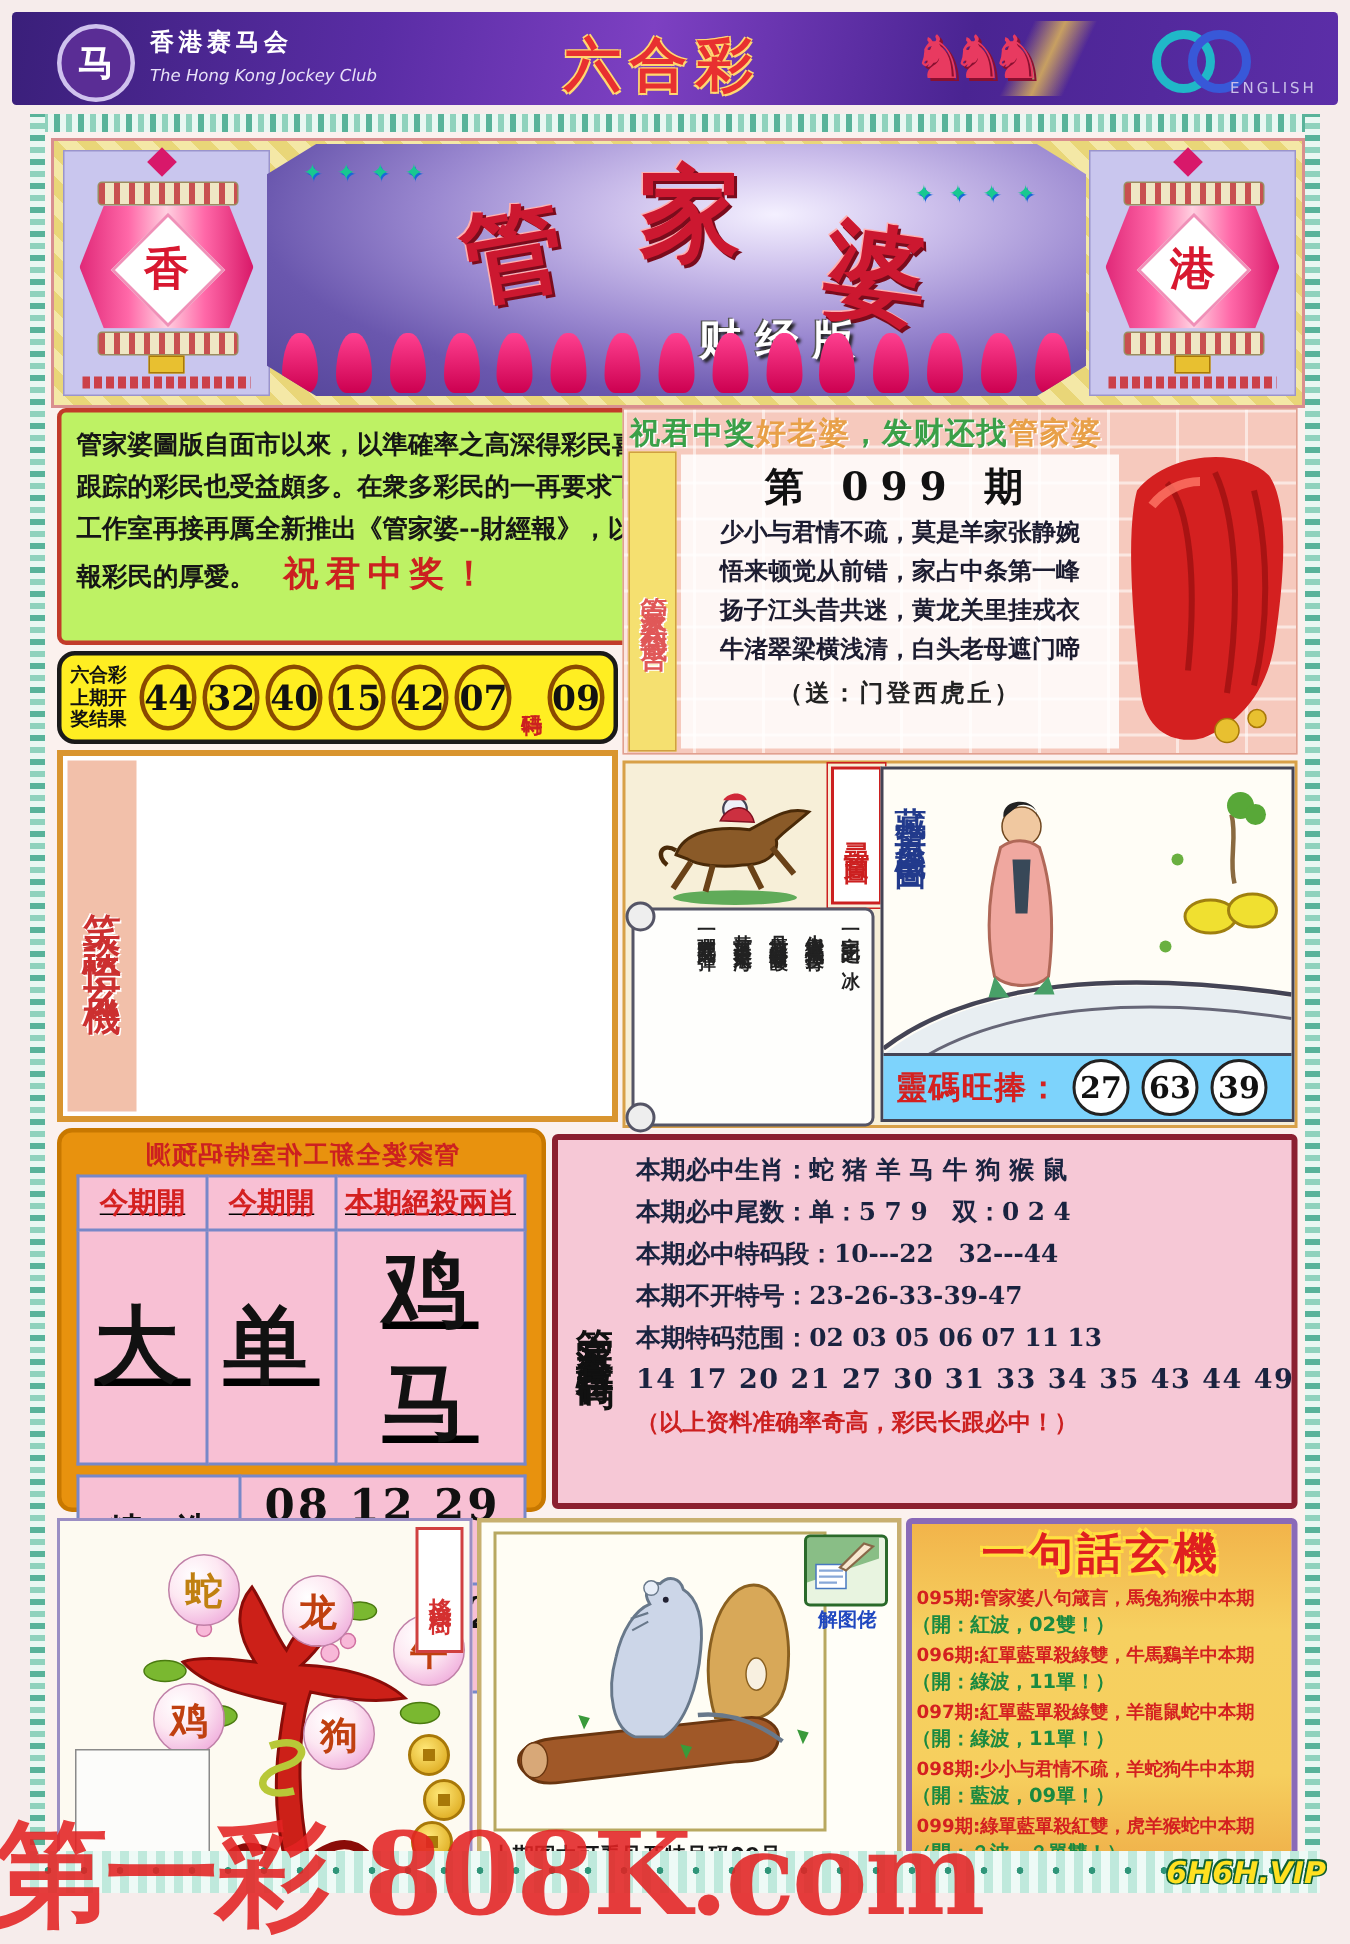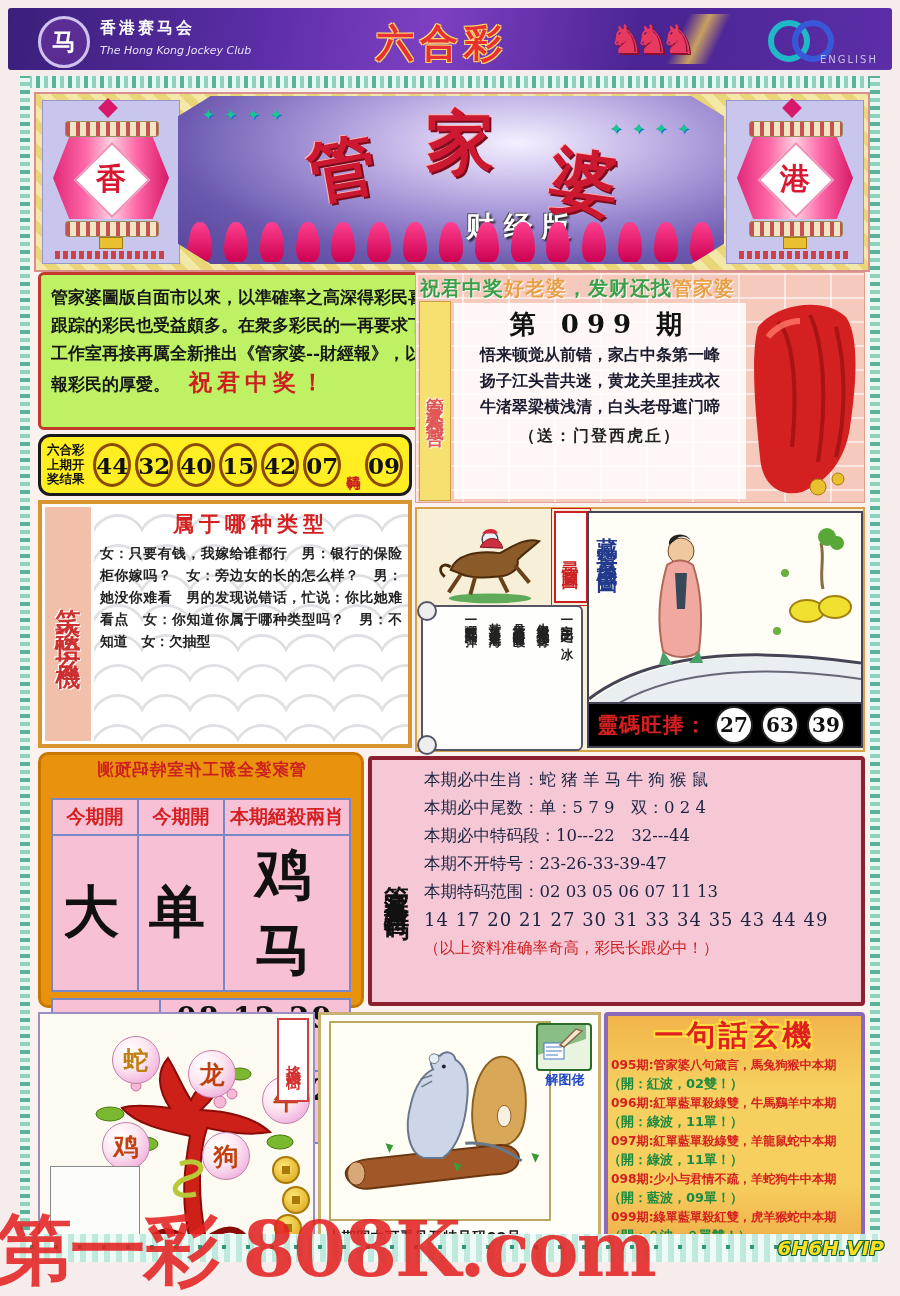--- a/index.html
+++ b/index.html
@@ -81,21 +81,21 @@
   #joke-main{left:52px;top:0;width:314px;height:240px;padding:6px 6px;box-sizing:border-box;
        background-image:radial-gradient(circle at 50% 130%,transparent 56%,rgba(150,150,165,.30) 58% 62%,transparent 64%);
        background-size:48px 30px;}
   #joke-title{text-align:center;color:#d42020;font-size:21px;font-weight:bold;letter-spacing:5px;}
   #joke-body{margin-top:4px;font-size:13.8px;line-height:22px;color:#222;font-weight:600;text-align:justify;}
   
   #boxD{left:38px;top:752px;width:326px;height:256px;background:#e8920e;border:3px solid #c87800;border-radius:10px;
        box-sizing:border-box;padding:4px 10px;}
   #pred-header{text-align:center;color:#cc2020;font-size:16.5px;font-weight:bold;letter-spacing:1px;}
   .mirrored{display:inline-block;transform:scaleX(-1);}
-  #pred-grid{margin-top:17px;width:100%;border-collapse:collapse;}
+  #pred-grid{margin-top:2px;width:100%;border-collapse:collapse;text-decoration:underline;}
   #pred-grid td{border:2px solid #7888c8;background:#f8c0d4;text-align:center;}
   .pred-h{height:32px;color:#d42020;font-size:19px;font-weight:bold;}
   .pred-big{height:112px;color:#111;font-size:56px;font-weight:bold;font-family:"DejaVu Serif",serif;letter-spacing:8px;}
   #pick-grid{margin-top:6px;width:100%;border-collapse:collapse;}
   #pick-grid td{border:2px solid #7888c8;background:#f8c0d4;text-align:center;height:30px;}
   .pick-label{width:104px;color:#111;font-size:23px;font-weight:bold;font-family:"DejaVu Serif",serif;}
   .pick-nums{color:#111;font-size:29px;font-weight:bold;font-family:"DejaVu Serif",serif;letter-spacing:2px;}
   
   #boxE{left:38px;top:1012px;width:277px;height:246px;background:#fdfaf1;border:2px solid #9b8ec4;box-sizing:border-box;}
   #tree-label{right:4px;top:4px;width:28px;height:80px;background:#fff;border:2px solid #d04040;
@@ -133,33 +133,33 @@
        display:flex;align-items:center;justify-content:center;}
   #seek-label span{color:#cc2020;font-size:17px;font-weight:bold;letter-spacing:6px;}
   #scroll{left:4px;top:96px;width:158px;height:142px;background:#fefefc;border:2px solid #556;border-radius:6px;}
   #scroll:before,#scroll:after{content:"";position:absolute;left:-6px;width:16px;height:16px;border:2px solid #556;border-radius:50%;background:#eee;}
   #scroll:before{top:-6px;} #scroll:after{bottom:-6px;}
   #scroll-cols{position:absolute;right:6px;top:6px;height:126px;writing-mode:vertical-rl;text-orientation:upright;
        font-size:12.5px;font-weight:bold;color:#222;}
   #scroll-cols div{margin-left:7px;letter-spacing:2px;}
   #panel{left:170px;top:2px;width:276px;height:237px;background:#fffdf6;border:2px solid #445;box-sizing:border-box;}
   #panel-label{left:4px;top:8px;color:#223a8c;font-size:21px;font-weight:bold;letter-spacing:9px;z-index:3;}
-  #lucky-strip{left:0;bottom:0;width:100%;height:44px;background:#000000;border-top:2px solid #445;
+  #lucky-strip{left:0;bottom:0;width:100%;height:44px;background:#7dd3fc;border-top:2px solid #445;
        display:flex;align-items:center;padding-left:8px;box-sizing:border-box;}
   #lucky-label{color:#d42020;font-size:21px;font-weight:bold;letter-spacing:1px;}
   .lucky-ball{width:34px;height:34px;border-radius:50%;background:#fff;border:2px solid #222;margin-left:8px;
        display:flex;align-items:center;justify-content:center;font-size:20px;font-weight:bold;color:#111;
        font-family:"DejaVu Serif",serif;}
   
   #boxH{left:368px;top:756px;width:497px;height:250px;background:#f6c8d6;border:4px solid #8b2030;border-radius:4px;
        box-sizing:border-box;}
   #direct-strip{left:8px;top:6px;height:234px;display:flex;align-items:center;}
   #direct-strip span{color:#111;font-size:25px;font-weight:bold;letter-spacing:5px;font-family:"DejaVu Serif",serif;}
   #direct-lines{left:52px;top:6px;width:436px;}
-  .direct-line{font-size:16.5px;line-height:28px;font-weight:normal;color:#1a2340;font-family:"DejaVu Serif",serif;white-space:nowrap;}
+  .direct-line{font-size:16.5px;line-height:28px;font-weight:bold;color:#1a2340;font-family:"DejaVu Serif",serif;white-space:nowrap;}
   .direct-line.nums{font-size:18px;letter-spacing:1px;}
   .direct-line.note{color:#cc2020;font-size:15.5px;letter-spacing:0px;}
   
   #boxI{left:318px;top:1012px;width:283px;height:246px;background:#fffef8;border:3px solid #c8b070;box-sizing:border-box;}
   #pic-frame{left:8px;top:6px;width:218px;height:196px;background:#fffdf4;border:2px solid #b8a860;}
   #decode-icon{right:6px;top:8px;width:52px;height:44px;background:#e8f4e0;border:2px solid #2a6a2a;border-radius:4px;}
   #decode-label{right:2px;top:56px;width:62px;text-align:center;color:#2048c0;font-size:13px;font-weight:bold;}
   #decode-caption{left:6px;bottom:8px;width:270px;color:#181818;font-size:14.5px;font-weight:bold;}
   
   #boxJ{left:604px;top:1012px;width:261px;height:246px;box-sizing:border-box;border:4px solid #8a6ab8;border-radius:4px;
@@ -264,24 +264,20 @@
     <span class="numball">15</span>
     <span class="numball">42</span>
     <span class="numball">07</span>
     <span class="tm-label vtext">特码</span>
     <span class="numball">09</span>
   </div>
 
   <div id="boxC" class="abs">
     <div id="joke-strip" class="abs">
       <span class="vtext">笑談悟玄機</span>
-    </div>
-    <div id="joke-main" class="abs">
-      <div id="joke-title">属于哪种类型</div>
-      <div id="joke-body">女：只要有钱，我嫁给谁都行　男：银行的保险柜你嫁吗？　女：旁边女的长的怎么样？　男：她没你难看　男的发现说错话，忙说：你比她难看点　女：你知道你属于哪种类型吗？　男：不知道　女：欠抽型</div>
     </div>
   </div>
 
   <div id="boxD" class="abs">
     <div id="pred-header">
       <span class="mirrored">管家婆全新工作室特码预测</span>
     </div>
     <table id="pred-grid">
       <tbody>
           <tr>
@@ -343,20 +339,21 @@
 
   <div id="boxF" class="abs">
     <div id="banner" class="abs">
       <span class="seg-green">祝君中奖</span><span class="seg-orange">好老婆</span><span class="seg-green">，发财还找</span><span class="seg-orange">管家婆</span>
     </div>
     <div id="proverb-strip" class="abs">
       <span class="vtext">管家婆八句箴言</span>
     </div>
     <div id="proverb-panel" class="abs">
       <div id="proverb-issue">第 099 期</div>
+      <div class="proverb-line">少小与君情不疏，莫是羊家张静婉</div>
       <div class="proverb-line">悟来顿觉从前错，家占中条第一峰</div>
       <div class="proverb-line">扬子江头昔共迷，黄龙关里挂戎衣</div>
       <div class="proverb-line">牛渚翠梁横浅清，白头老母遮门啼</div>
       <div id="proverb-gift">（送：门登西虎丘）</div>
     </div>
     <svg class="abs" style="left:332px;top:24px;" width="112" height="204" viewBox="0 0 112 204">
       <path d="M10,30 C30,5 78,0 98,20 C112,40 108,90 102,130 C97,165 78,185 54,195
                C34,200 14,190 12,160 C8,120 2,60 10,30 Z" fill="#d42020"></path>
       <path d="M30,25 C45,40 50,90 44,150 M62,18 C75,45 80,100 70,165 M88,30 C98,70 98,120 88,160" fill="none" stroke="#8a0c0c" stroke-width="4" opacity="0.6"></path>
       <path d="M20,40 C28,30 40,24 52,24" fill="none" stroke="#ff7868" stroke-width="6" opacity="0.8"></path>

